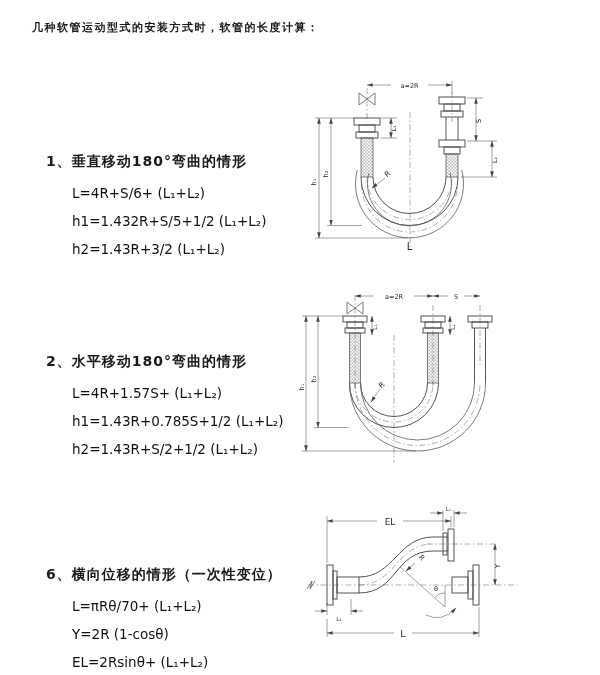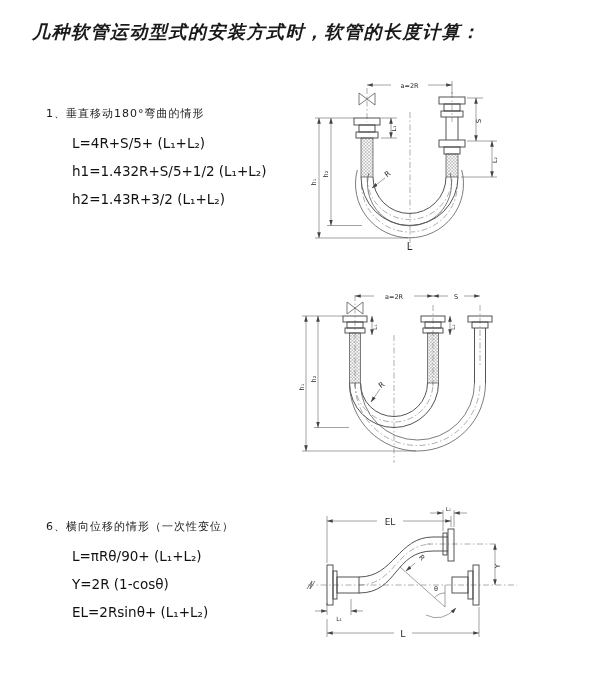--- a/index.html
+++ b/index.html
@@ -1,41 +1,41 @@
 <!DOCTYPE html>
 <html><head>
 <meta charset="utf-8">
 <style>
   html,body{margin:0;padding:0;background:#e8e8e8;}
   #page{position:relative;width:600px;height:675px;background:#ffffff;overflow:hidden;
         font-family:"DejaVu Sans","Liberation Sans",sans-serif;color:#1a1a1a;}
-  .title{position:absolute;left:32px;top:20px;font-size:18px;font-weight:bold;letter-spacing:1.5px;font-style:italic;}
+  .title{position:absolute;left:32px;top:20px;font-size:11px;font-weight:bold;letter-spacing:1.5px;}
   .sec{position:absolute;left:46px;}
-  .sec .head{font-size:11px;font-weight:normal;letter-spacing:1px;margin-bottom:8px;}
+  .sec .head{font-size:14px;font-weight:bold;letter-spacing:1px;margin-bottom:8px;margin-top:47px;}
   .sec .formulas{margin-left:26px;}
   .sec .formula{font-size:13.5px;line-height:28px;white-space:pre;color:#111;}
   .diag{position:absolute;}
   svg text{font-family:"DejaVu Sans","Liberation Sans",sans-serif;fill:#2b2b2b;}
   .obj{stroke:#4a4a4a;stroke-width:0.95;fill:none;}
   .obj2{stroke:#5a5a5a;stroke-width:0.8;fill:none;}
   .dim{stroke:#555;stroke-width:0.55;fill:none;}
   .cl{stroke:#6a6a6a;stroke-width:0.55;fill:none;stroke-dasharray:6 2.5 1.5 2.5;}
   .braid{fill:url(#braid);stroke:#4a4a4a;stroke-width:0.7;}
 </style>
 </head>
 <body>
 
 <div id="page">
 
   <div class="title">几种软管运动型式的安装方式时，软管的长度计算：</div>
 
   <div class="sec" style="top:106px;">
     <div class="head">1、垂直移动180°弯曲的情形</div>
     <div class="formulas">
-      <div class="formula">L=4R+S/5+ (L₁+L₂)</div>
+      <div class="formula">L=4R+S/6+ (L₁+L₂)</div>
       <div class="formula">h1=1.432R+S/5+1/2 (L₁+L₂)</div>
       <div class="formula">h2=1.43R+3/2 (L₁+L₂)</div>
     </div>
   </div>
 
   <svg class="diag" style="left:305px;top:72px;" width="265" height="185" viewBox="0 0 265 185">
     <defs>
       <pattern id="braid" width="3.2" height="3.2" patternUnits="userSpaceOnUse">
         <path d="M0,3.2 L3.2,0 M0,0 L3.2,3.2" stroke="#8a8a8a" stroke-width="0.45" fill="none"></path>
       </pattern>
@@ -117,20 +117,28 @@
     </g>
 
     <g>
       <path class="dim" d="M80,106 L67,116" marker-end="url(#arr)"></path>
       <text x="84" y="104" font-size="7.5" text-anchor="middle" transform="rotate(-38 84 104)">R</text>
     </g>
 
     <text x="104.5" y="178" font-size="10" text-anchor="middle">L</text>
   </svg>
 
+  <div class="sec" style="top:306px;">
+    <div class="head">2、水平移动180°弯曲的情形</div>
+    <div class="formulas">
+      <div class="formula">L=4R+1.57S+ (L₁+L₂)</div>
+      <div class="formula">h1=1.43R+0.785S+1/2 (L₁+L₂)</div>
+      <div class="formula">h2=1.43R+S/2+1/2 (L₁+L₂)</div>
+    </div>
+  </div>
 
   <svg class="diag" style="left:298px;top:283px;" width="292" height="190" viewBox="0 0 292 190">
 
     <g>
       <path class="cl" d="M57,12 V104"></path>
       <path class="cl" d="M135,22 V104"></path>
       <path class="cl" d="M182,22 V84"></path>
       <path class="cl" d="M96,52 V180"></path>
       <path class="cl" d="M57,100 A39,39 0 0 0 135,100"></path>
       <path class="cl" d="M57,100 A62.5,62.5 0 0 0 182,100"></path>
@@ -198,21 +206,21 @@
 
     <g>
       <path class="dim" d="M82,106 L73,119" marker-end="url(#arr)"></path>
       <text x="85" y="104" font-size="7.5" text-anchor="middle" transform="rotate(-38 85 104)">R</text>
     </g>
   </svg>
 
   <div class="sec" style="top:519px;">
     <div class="head">6、横向位移的情形（一次性变位）</div>
     <div class="formulas">
-      <div class="formula">L=πRθ/90+ (L₁+L₂)</div>
+      <div class="formula">L=πRθ/70+ (L₁+L₂)</div>
       <div class="formula">Y=2R (1-cosθ)</div>
       <div class="formula">EL=2Rsinθ+ (L₁+L₂)</div>
     </div>
   </div>
 
   <svg class="diag" style="left:302px;top:503px;" width="298" height="145" viewBox="0 0 298 145">
 
     <g>
       <path class="cl" d="M6,82 H215"></path>
       <path class="cl" d="M125,41 H195"></path>

